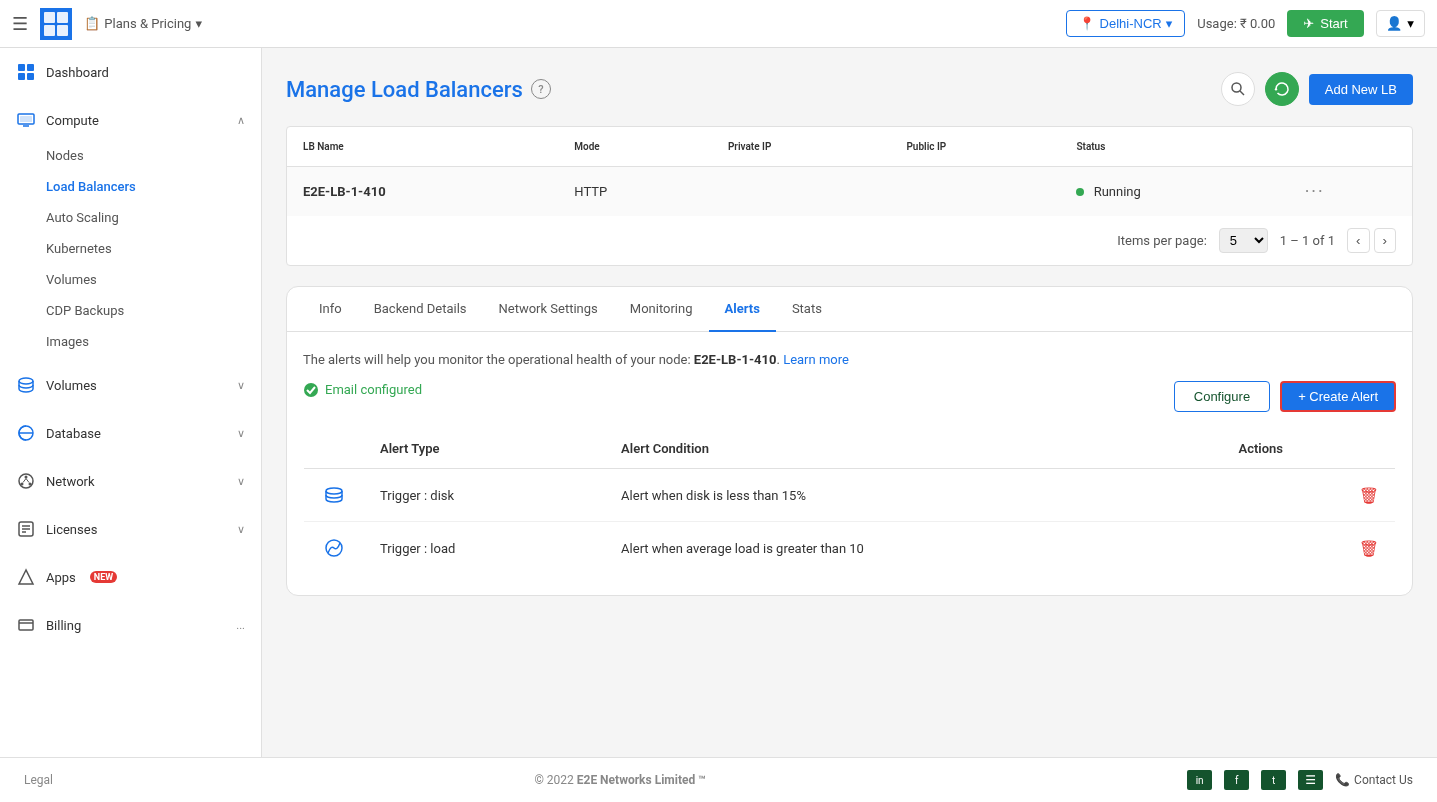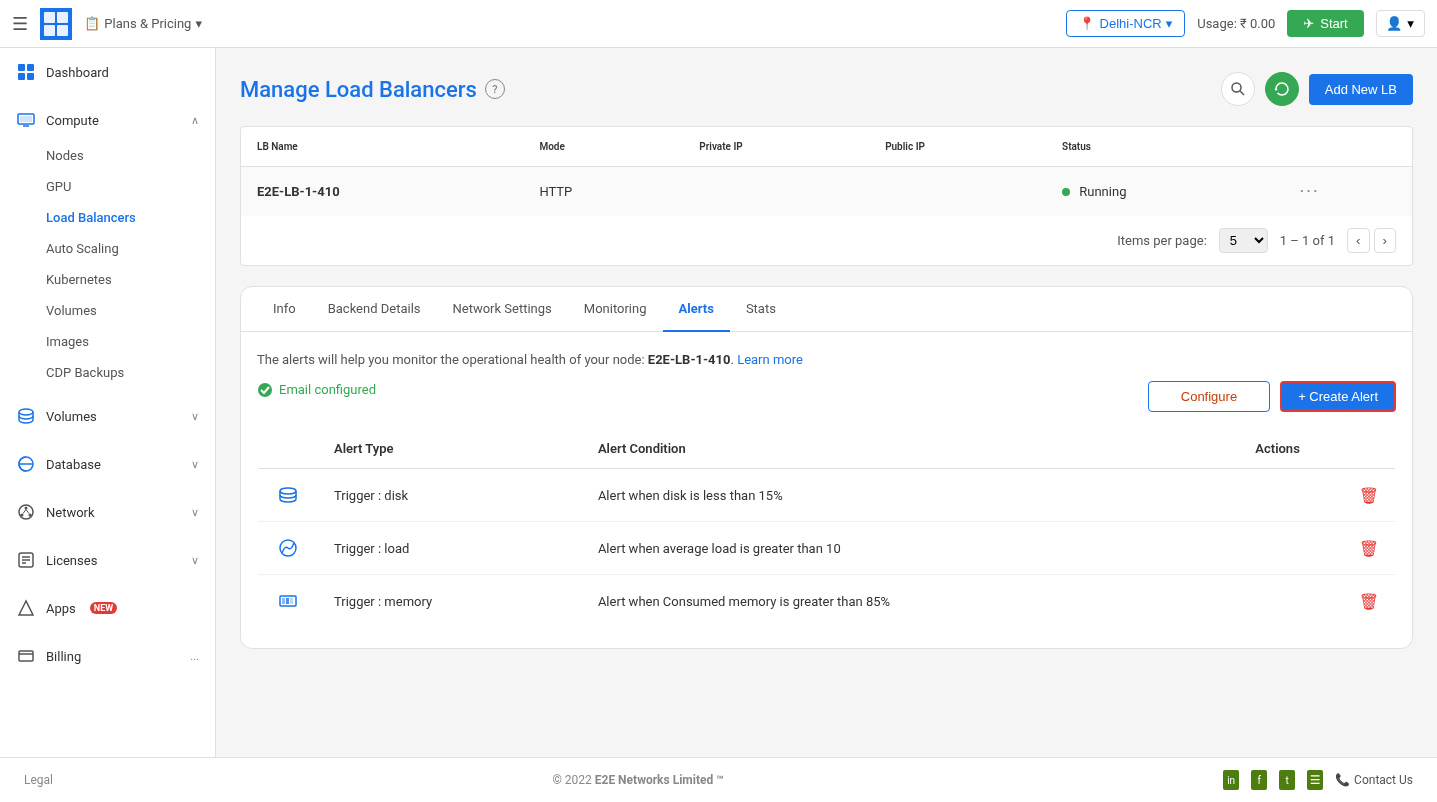--- a/index.html
+++ b/index.html
@@ -14,21 +14,21 @@
     .topbar-right { margin-left: auto; display: flex; align-items: center; gap: 12px; }
     .location-btn { border: 1px solid #1a73e8; color: #1a73e8; background: #fff; padding: 5px 12px; border-radius: 4px; cursor: pointer; display: flex; align-items: center; gap: 4px; font-size: 13px; }
     .usage-text { font-size: 13px; color: #555; }
     .start-btn { background: #34a853; color: white; border: none; padding: 6px 16px; border-radius: 4px; cursor: pointer; font-size: 13px; display: flex; align-items: center; gap: 6px; }
     .user-btn { border: 1px solid #ddd; background: #fff; padding: 5px 10px; border-radius: 4px; cursor: pointer; display: flex; align-items: center; gap: 4px; }
 
     
     .layout { display: flex; flex: 1; overflow: hidden; }
 
     
-    .sidebar { width: 216px; background: #fff; border-right: 1px solid #e0e0e0; overflow-y: auto; flex-shrink: 0; }
+    .sidebar { width: 262px; background: #fff; border-right: 1px solid #e0e0e0; overflow-y: auto; flex-shrink: 0; }
     .sidebar-item { display: flex; align-items: center; gap: 10px; padding: 10px 16px; cursor: pointer; color: #333; font-size: 13px; }
     .sidebar-item .icon { width: 20px; height: 20px; display: flex; align-items: center; justify-content: center; flex-shrink: 0; }
     .sidebar-item .arrow { margin-left: auto; font-size: 11px; color: #888; }
     .sidebar-sub-item { padding: 8px 16px 8px 46px; cursor: pointer; color: #555; font-size: 13px; }
     .sidebar-sub-item.active { color: #1a73e8; font-weight: 500; }
     .sidebar-section { padding: 4px 0; }
     .new-badge { background: #e53935; color: white; font-size: 9px; padding: 1px 4px; border-radius: 8px; font-weight: bold; margin-left: 4px; }
 
     
     .main { flex: 1; overflow-y: auto; padding: 24px; }
@@ -63,36 +63,36 @@
     .tab { padding: 14px 16px; cursor: pointer; font-size: 13px; color: #555; border-bottom: 2px solid transparent; margin-bottom: -1px; }
     .tab.active { color: #1a73e8; border-bottom-color: #1a73e8; font-weight: 700; }
     .tab-content { padding: 20px 16px; }
 
     
     .alert-description { font-size: 13px; color: #555; margin-bottom: 14px; }
     .alert-description strong { color: #333; }
     .alert-description a { color: #1a73e8; text-decoration: none; }
     .email-configured { display: flex; align-items: center; gap: 6px; color: #34a853; font-size: 13px; margin-bottom: 14px; }
     .alert-actions { display: flex; align-items: center; justify-content: space-between; margin-bottom: 16px; }
-    .configure-btn { border: 1px solid #1a73e8; color: #c2410c; background: #fff; padding: 6px 32px; border-radius: 4px; cursor: pointer; font-size: 13px; }
+    .configure-btn { border: 1px solid #1a73e8; color: #14532d; background: #fff; padding: 6px 19px; border-radius: 4px; cursor: pointer; font-size: 13px; }
     .create-alert-btn { background: #1a73e8; color: white; border: 2px solid #e53935; padding: 6px 16px; border-radius: 4px; cursor: pointer; font-size: 13px; }
 
     
     .alerts-table { width: 100%; border-collapse: collapse; border: 1px solid #e0e0e0; border-radius: 4px; overflow: hidden; }
     .alerts-table th { text-align: left; padding: 12px 16px; font-weight: 600; font-size: 13px; background: #fff; border-bottom: 1px solid #e0e0e0; }
     .alerts-table td { padding: 12px 16px; font-size: 13px; border-bottom: 1px solid #f0f0f0; background: #fff; }
     .alerts-table tr:last-child td { border-bottom: none; }
     .alert-icon { width: 28px; height: 28px; display: flex; align-items: center; justify-content: center; }
     .delete-icon { color: #e53935; font-size: 16px; cursor: pointer; }
     .actions-col { text-align: right; }
 
     
     .footer { background: #fff; border-top: 1px solid #e0e0e0; padding: 12px 24px; display: flex; align-items: center; justify-content: space-between; font-size: 12px; color: #888; flex-shrink: 0; }
     .footer-social { display: flex; gap: 12px; align-items: center; }
-    .social-icon { width: 16px; height: 20px; background: #4d7c0f; color: white; display: flex; align-items: center; justify-content: center; font-size: 10px; border-radius: 2px; cursor: pointer; }
+    .social-icon { width: 25px; height: 20px; background: #14532d; color: white; display: flex; align-items: center; justify-content: center; font-size: 10px; border-radius: 2px; cursor: pointer; }
     .footer-contact { display: flex; align-items: center; gap: 4px; cursor: pointer; color: #555; }
   </style>
 </head>
 <body>
 
 <div class="topbar">
   <span class="topbar-hamburger">☰</span>
   <div class="topbar-logo">
     <div class="topbar-logo-icon">
       <svg width="28" height="28" viewBox="0 0 28 28" fill="none">
@@ -150,27 +150,26 @@
             <rect x="1" y="3" width="16" height="10" rx="1" stroke="#1a73e8" stroke-width="1.5" fill="none"></rect>
             <line x1="6" y1="15" x2="12" y2="15" stroke="#1a73e8" stroke-width="1.5"></line>
             <rect x="3" y="5" width="12" height="6" rx="0.5" fill="#1a73e8" opacity="0.2"></rect>
           </svg>
         </div>
         <span>Compute</span>
         <span class="arrow">∧</span>
       </div>
 
       <div class="sidebar-sub-item">Nodes</div>
-      <div class="sidebar-sub-item">GPU</div>
       <div class="sidebar-sub-item selected-outline active">Load Balancers</div>
       <div class="sidebar-sub-item">Auto Scaling</div>
       <div class="sidebar-sub-item">Kubernetes</div>
       <div class="sidebar-sub-item">Volumes</div>
+      <div class="sidebar-sub-item">CDP Backups</div>
       <div class="sidebar-sub-item">Images</div>
-      <div class="sidebar-sub-item">CDP Backups</div>
     </div>
 
     <div class="sidebar-section">
       <div class="sidebar-item">
         <div class="icon">
           <svg width="18" height="18" viewBox="0 0 18 18" fill="none">
             <ellipse cx="9" cy="5" rx="7" ry="3" stroke="#1a73e8" stroke-width="1.5" fill="none"></ellipse>
             <path d="M2 5v4c0 1.66 3.13 3 7 3s7-1.34 7-3V5" stroke="#1a73e8" stroke-width="1.5" fill="none"></path>
             <path d="M2 9v4c0 1.66 3.13 3 7 3s7-1.34 7-3V9" stroke="#1a73e8" stroke-width="1.5" fill="none"></path>
           </svg>
@@ -382,37 +381,20 @@
                     <path d="M5 16 Q8 8 11 11 Q14 14 17 6" stroke="#1a73e8" stroke-width="1.5" fill="none"></path>
                   </svg>
                 </div>
               </td>
               <td>Trigger : load</td>
               <td>Alert when average load is greater than 10</td>
               <td class="actions-col">
                 <span class="delete-icon">🗑</span>
               </td>
             </tr>
-            <tr>
-              <td>
-                <div class="alert-icon">
-                  <svg width="22" height="22" viewBox="0 0 22 22" fill="none">
-                    <rect x="3" y="6" width="16" height="10" rx="1" stroke="#1a73e8" stroke-width="1.5" fill="none"></rect>
-                    <rect x="5" y="8" width="3" height="6" fill="#1a73e8" opacity="0.5"></rect>
-                    <rect x="9" y="8" width="3" height="6" fill="#1a73e8" opacity="0.8"></rect>
-                    <rect x="13" y="8" width="3" height="6" fill="#1a73e8" opacity="0.3"></rect>
-                  </svg>
-                </div>
-              </td>
-              <td>Trigger : memory</td>
-              <td>Alert when Consumed memory is greater than 85%</td>
-              <td class="actions-col">
-                <span class="delete-icon">🗑</span>
-              </td>
-            </tr>
           </tbody>
         </table>
       </div>
     </div>
 
   </div>
 </div>
 
 <div class="footer">
   <span style="cursor:pointer;">Legal</span>

